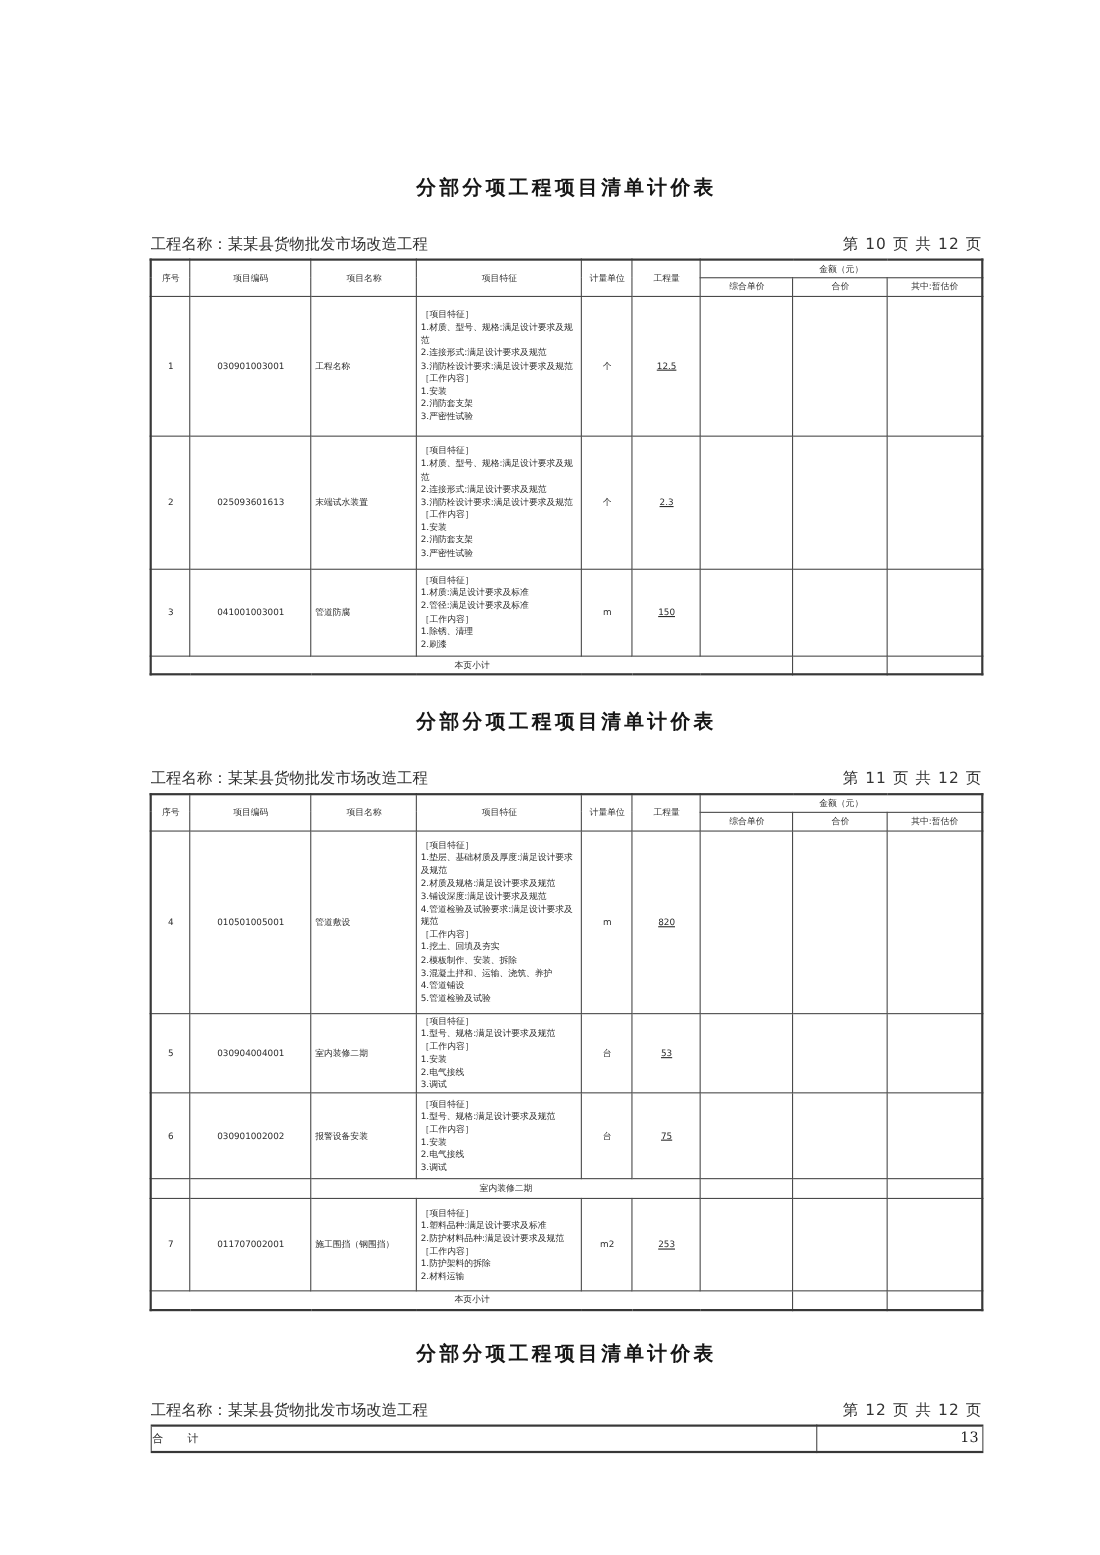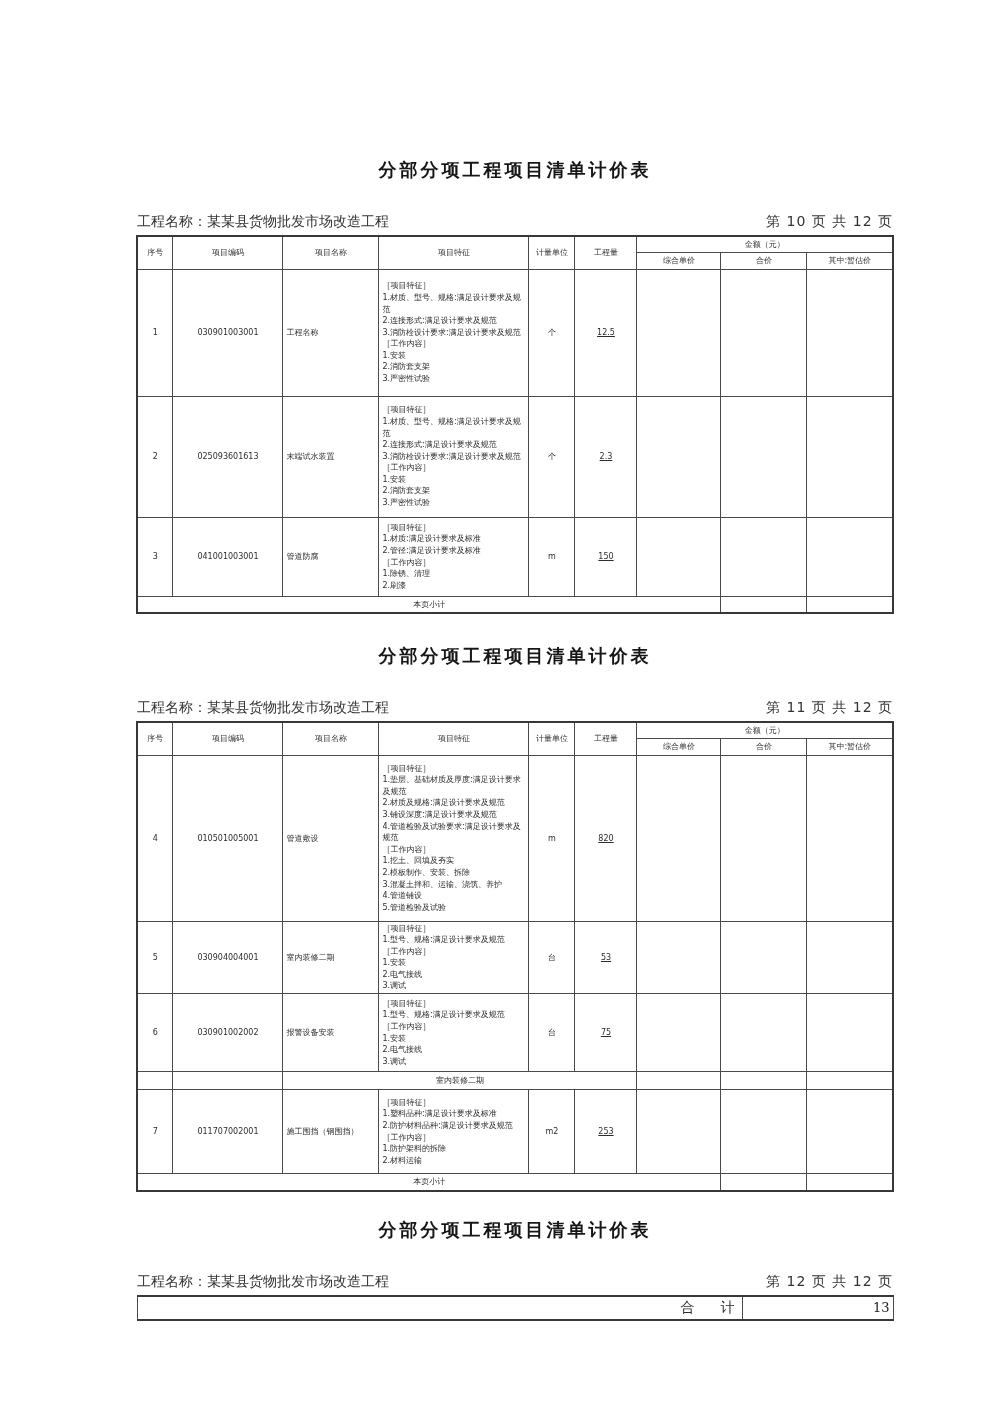--- a/index.html
+++ b/index.html
@@ -48,22 +48,22 @@
   tr.sep{height:18px;}
   tr.sep td{text-align:center;}
   tr.t2r4{height:84px;}
   
   table.total-tbl{
     width:756px;margin:0 auto;border-collapse:collapse;table-layout:fixed;
     border-top:2px solid #383838;border-bottom:2px solid #383838;
     border-left:1px solid #555;border-right:1px solid #555;
   }
   table.total-tbl td{
-    border:1px solid #4a4a4a;height:20px;font-size:14px;color:#2c2c2c;
-    text-align:right;letter-spacing:6px;
+    border:1px solid #4a4a4a;height:20px;font-size:10px;color:#2c2c2c;
+    text-align:left;letter-spacing:6px;
   }
   .page-number{
     position:absolute;left:858px;top:1300px;font-size:13px;color:#1c1c1c;
     font-family:"DejaVu Serif",serif;
   }
 </style>
 </head>
 <body>
 
 <div class="sheet">

